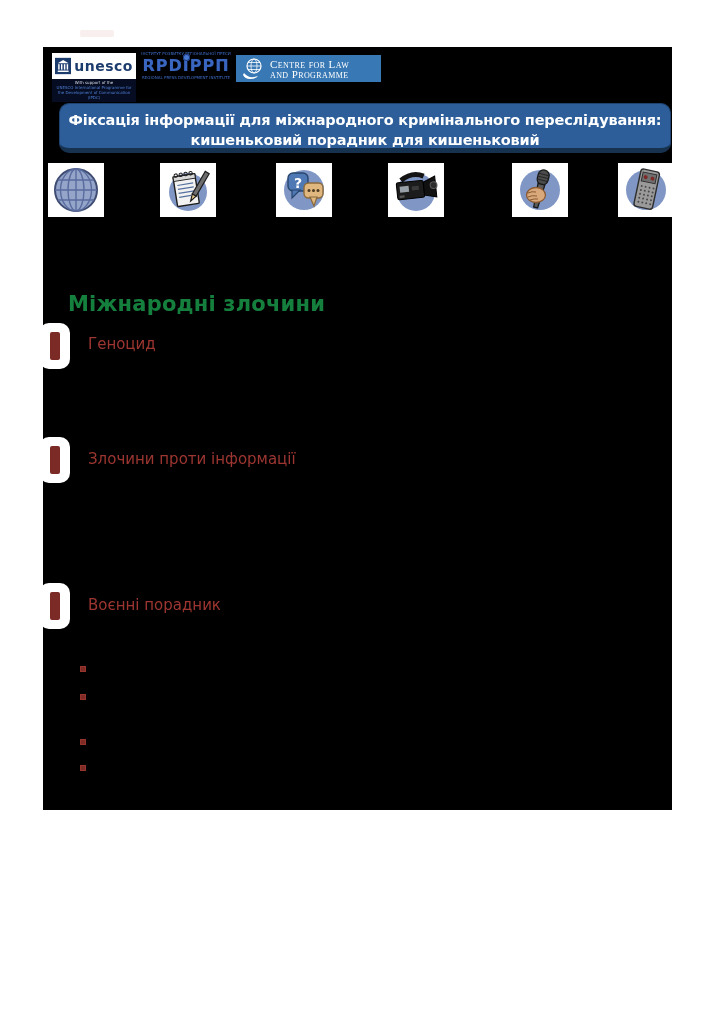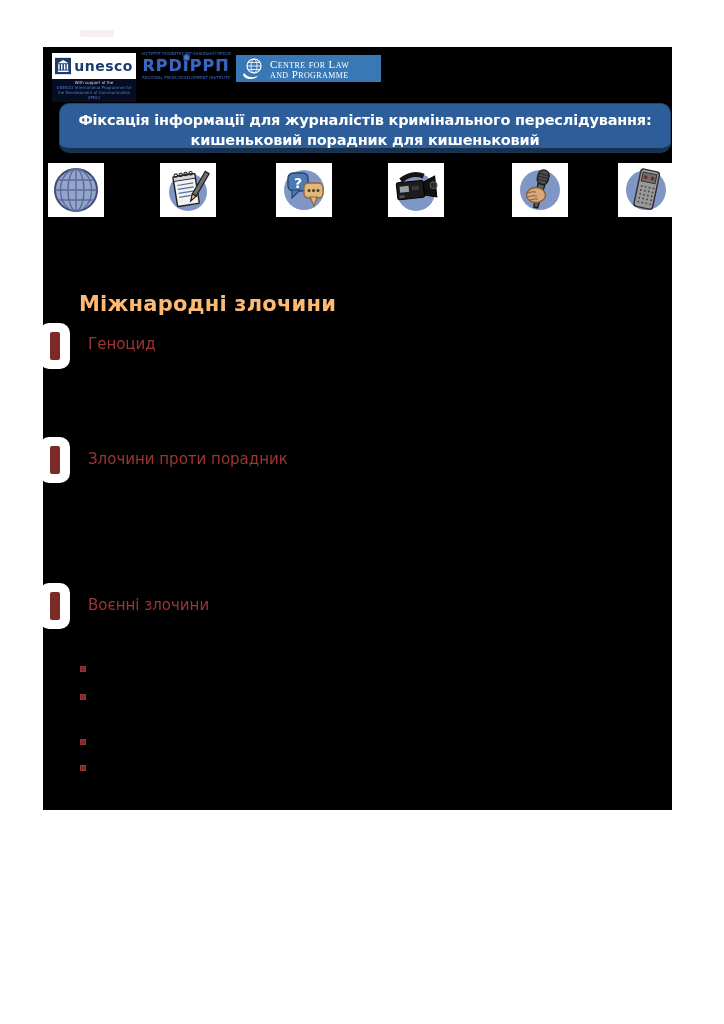--- a/index.html
+++ b/index.html
@@ -34,22 +34,22 @@
         border-radius:10px;text-align:center;padding-top:6px;overflow:hidden;}
   .banner .bl{color:#fff;font-weight:bold;font-size:14.5px;line-height:20px;
         letter-spacing:-.2px;white-space:nowrap;}
 
   
   .tile{position:absolute;top:116px;width:56px;height:54px;background:#fff;
         display:flex;align-items:center;justify-content:center;}
   .t1{left:5px}.t2{left:117px}.t3{left:233px}.t4{left:345px}.t5{left:469px}.t6{left:575px}
 
   
-  .content-title{position:absolute;left:36px;top:245px;font-size:21px;font-weight:bold;
-        color:#fdba74;letter-spacing:.2px;}
+  .content-title{position:absolute;left:25px;top:245px;font-size:21px;font-weight:bold;
+        color:#15803d;letter-spacing:.2px;}
   .marker{position:absolute;left:-4px;width:31px;height:46px;background:#fff;border-radius:10px;
         display:flex;align-items:center;justify-content:center;}
   .marker .bar{width:10px;height:28px;background:#7c2a25;border-radius:2px;}
   .m1{top:276px}.m2{top:390px}.m3{top:536px}
   .sec-label{position:absolute;left:45px;font-size:15px;color:#9d3631;}
   .s1{top:288px}.s2{top:403px}.s3{top:549px}
   .bullet{position:absolute;left:37px;width:6px;height:6px;background:#7e2b26;
         border:1px solid #96352d;box-sizing:border-box;}
   .b1{top:619px}.b2{top:647px}.b3{top:692px}.b4{top:718px}
 </style>
@@ -101,21 +101,21 @@
           <path d="M3 16 q4 5 10 4 l4 -1 q-2 3 -8 3 q-5 0 -7 -4 z" fill="#fff"></path>
         </svg>
         <div class="cld-text">
           <div>Centre for Law</div>
           <div>and Programme</div>
         </div>
       </div>
     </div>
 
     <div class="banner">
-      <div class="bl">Фіксація інформації для журналістів кримінального переслідування:</div>
+      <div class="bl">Фіксація інформації для міжнародного кримінального переслідування:</div>
       <div class="bl">кишеньковий порадник для кишеньковий</div>
     </div>
 
     <div class="tile t1">
       <svg width="48" height="48" viewBox="0 0 48 48">
         <circle cx="24" cy="24" r="21" fill="#95a5ca" stroke="#3e4c72" stroke-width="2"></circle>
         <ellipse cx="24" cy="24" rx="8" ry="21" fill="none" stroke="#5a6b9e" stroke-width="1.4"></ellipse>
         <ellipse cx="24" cy="24" rx="15.5" ry="21" fill="none" stroke="#5a6b9e" stroke-width="1.4"></ellipse>
         <line x1="24" y1="3" x2="24" y2="45" stroke="#5a6b9e" stroke-width="1.4"></line>
         <line x1="6" y1="14" x2="42" y2="14" stroke="#5a6b9e" stroke-width="1.4"></line>
@@ -228,25 +228,25 @@
     <div class="content-title">Міжнародні злочини</div>
 
     <div class="marker m1">
         <div class="bar"></div>
       </div>
     <div class="sec-label s1">Геноцид</div>
 
     <div class="marker m2">
         <div class="bar"></div>
       </div>
-    <div class="sec-label s2">Злочини проти порадник</div>
+    <div class="sec-label s2">Злочини проти інформації</div>
 
     <div class="marker m3">
         <div class="bar"></div>
       </div>
-    <div class="sec-label s3">Воєнні злочини</div>
+    <div class="sec-label s3">Воєнні порадник</div>
 
     <div class="bullet b1"></div>
     <div class="bullet b2"></div>
     <div class="bullet b3"></div>
     <div class="bullet b4"></div>
   </div>
 </div>
 
 </body></html>

